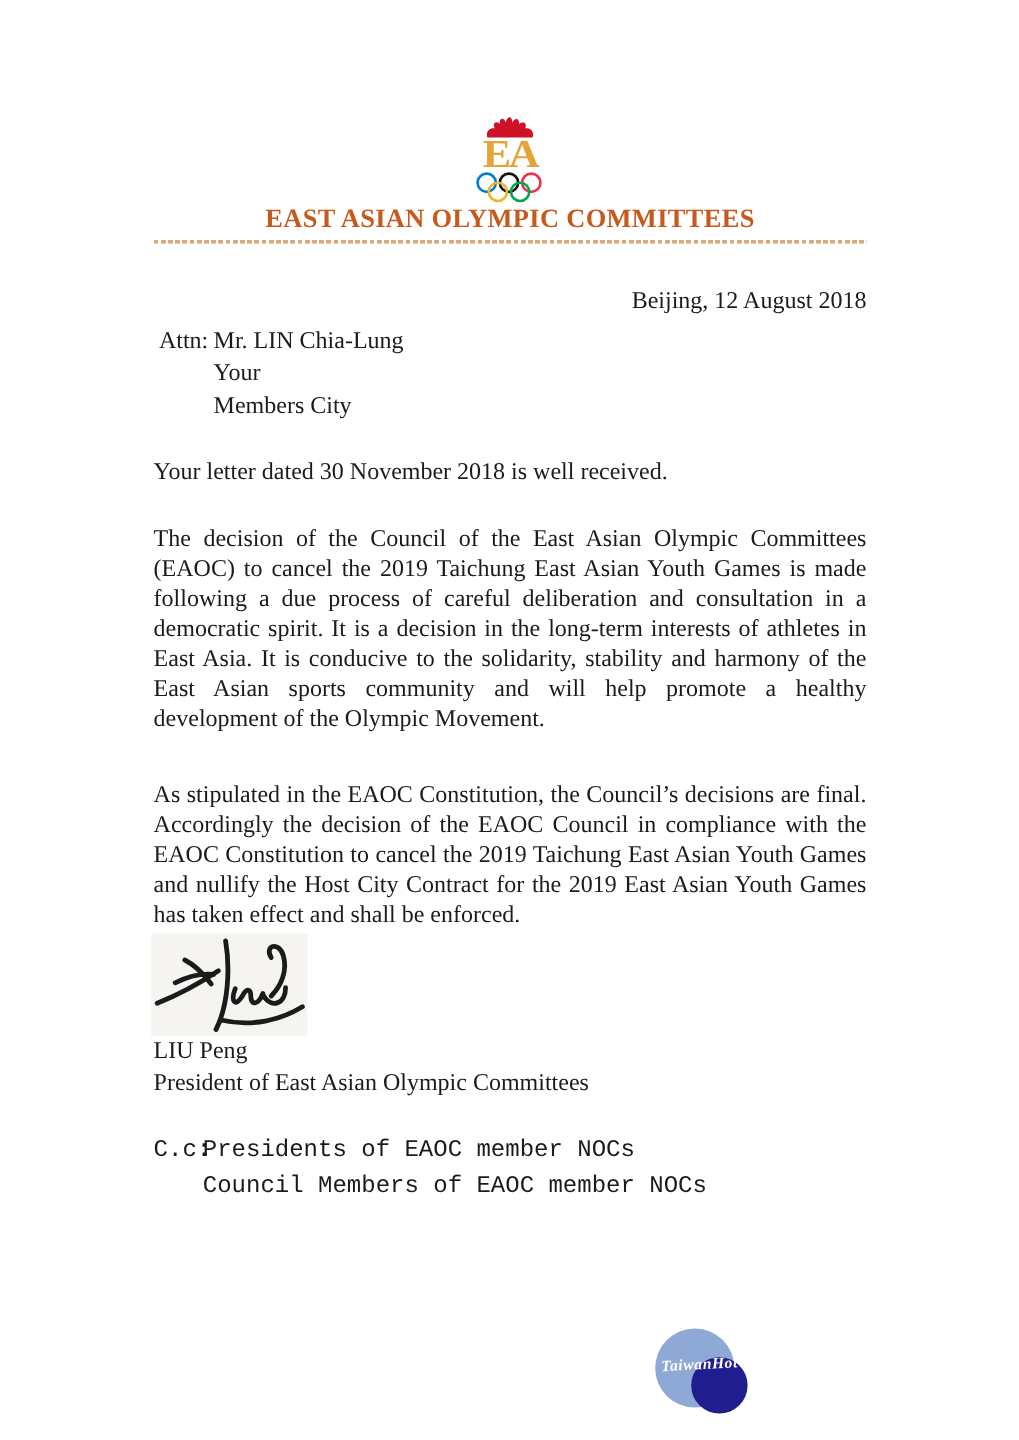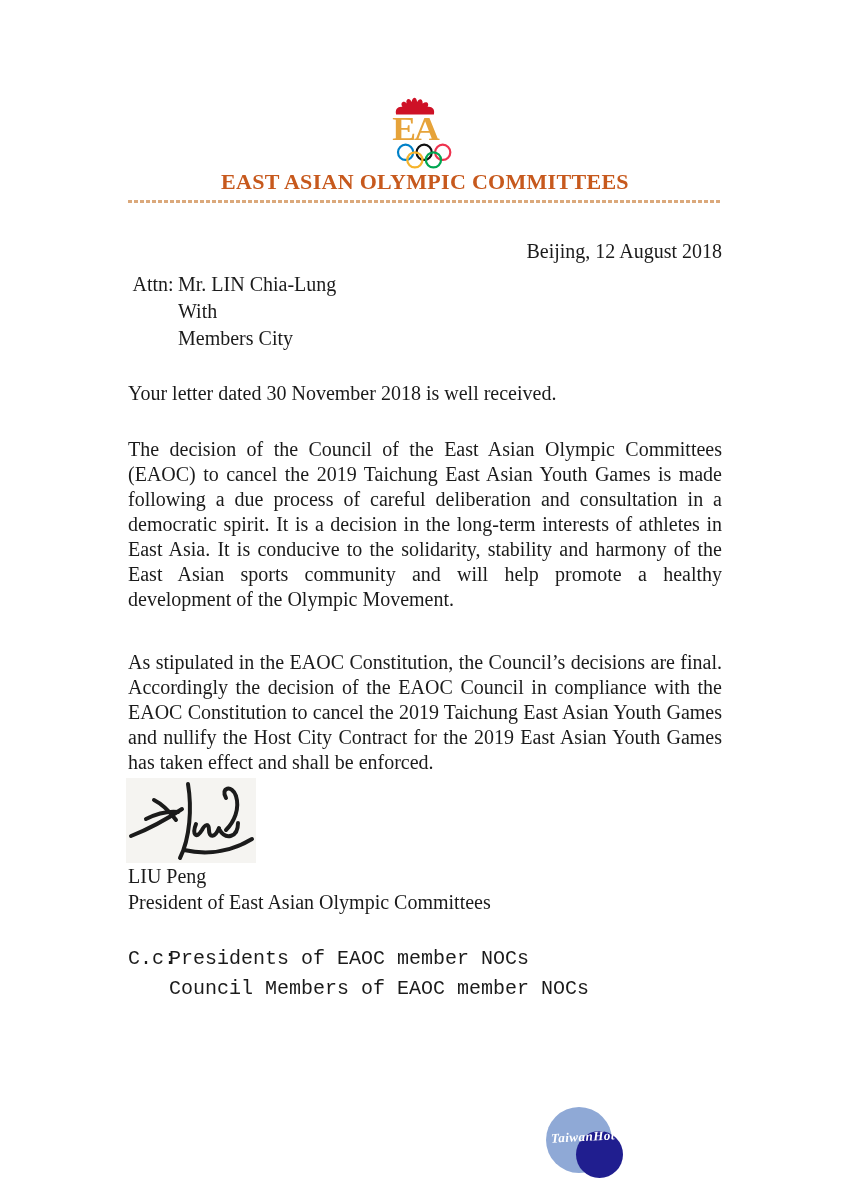--- a/index.html
+++ b/index.html
@@ -84,21 +84,21 @@
     transform:rotate(-3deg); letter-spacing:0.5px;
   }
 </style>
 </head>
 <body>
 
 <div class="page">
   <div class="content">
 
     <header class="letterhead">
-      <div style="display:flex;flex-direction:column;align-items:flex-start;">
+      <div style="display:flex;flex-direction:column;align-items:center;">
         <svg class="flame" viewBox="0 0 60 26" aria-hidden="true">
           <path d="M3,26 C1,18 6,14 12,15 C8,9 14,5 18,10 C16,3 23,1 25,8 C27,0 32,0 33,8 C36,2 41,3 41,10 C46,6 51,9 48,15 C54,14 59,18 57,26 Z" fill="#CE1126"></path>
         </svg>
         <div class="monogram">EA</div>
         <svg class="rings" viewBox="0 0 68 32" aria-hidden="true">
           <circle cx="11" cy="11" r="9" fill="none" stroke-width="2.6" stroke="#0081C8"></circle>
           <circle cx="33" cy="11" r="9" fill="none" stroke-width="2.6" stroke="#111111"></circle>
           <circle cx="55" cy="11" r="9" fill="none" stroke-width="2.6" stroke="#EE334E"></circle>
           <circle cx="22" cy="20" r="9" fill="none" stroke-width="2.6" stroke="#F5B32B"></circle>
           <circle cx="44" cy="20" r="9" fill="none" stroke-width="2.6" stroke="#00A651"></circle>
@@ -111,21 +111,21 @@
     <div class="body-text">
       <p class="dateline">Beijing, 12 August 2018</p>
 
       <div class="attn">
         <div class="attn-row">
           <span class="attn-label-cell">Attn:</span>
           <span>Mr. LIN Chia-Lung</span>
         </div>
         <div class="attn-row">
           <span class="attn-label-cell"></span>
-          <span>With</span>
+          <span>Your</span>
         </div>
         <div class="attn-row">
           <span class="attn-label-cell"></span>
           <span>Members City</span>
         </div>
       </div>
 
 
       <p class="ack">Your letter dated 30 November 2018 is well received.</p>
 

